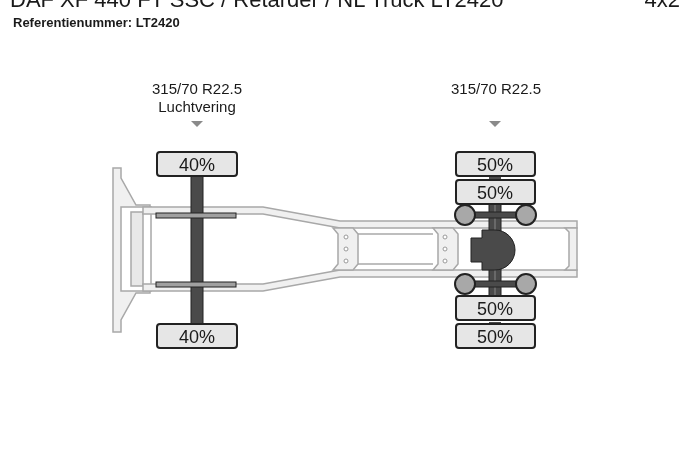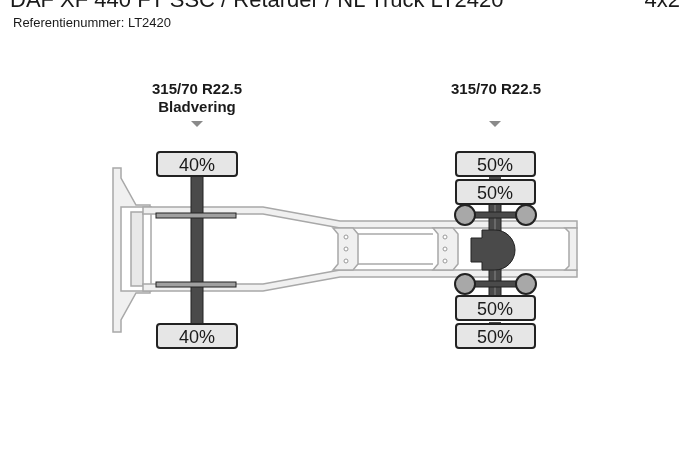--- a/index.html
+++ b/index.html
@@ -1,37 +1,37 @@
 <!DOCTYPE html>
 <html><head>
 <meta charset="utf-8">
 <style>
   html, body { margin:0; padding:0; background:#ffffff; }
   body { width:692px; height:460px; position:relative; overflow:hidden; font-family:"Liberation Sans", sans-serif; color:#1a1a1a; }
   .title-bar { position:absolute; left:0; top:-12px; width:692px; height:24px; }
   .title-text { position:absolute; left:10px; top:0; font-size:22px; line-height:24px; white-space:nowrap; }
   .config-text { position:absolute; right:12px; top:0; font-size:22px; line-height:24px; }
-  .ref { position:absolute; left:13px; top:15px; font-size:13px; line-height:16px; }
-  .axle-label { position:absolute; width:160px; text-align:center; font-size:15px; line-height:18px;font-weight:bold; }
+  .ref { position:absolute; left:13px; top:15px; font-size:13px; line-height:16px;font-weight:bold; }
+  .axle-label { position:absolute; width:160px; text-align:center; font-size:15px; line-height:18px; }
   .diagram { position:absolute; left:0; top:0; }
   .pct { font-family:"Liberation Sans", sans-serif; font-size:18px; fill:#1a1a1a; text-anchor:middle; }
 </style>
 </head>
 <body>
 
 <div class="title-bar">
   <span class="title-text">DAF XF 440 FT SSC / Retarder / NL Truck LT2420</span>
   <span class="config-text">4x2</span>
 
 </div>
 <div class="ref">Referentienummer: LT2420</div>
 
 <div class="axle-label" style="left:117px; top:80px;">
   <div>315/70 R22.5</div>
-  <div>Bladvering</div>
+  <div>Luchtvering</div>
 </div>
 <div class="axle-label" style="left:416px; top:80px;">
   <div>315/70 R22.5</div>
 </div>
 
 <svg class="diagram" width="692" height="460" viewBox="0 0 692 460">
 
   <polygon points="191,121 203,121 197,127" fill="#8a8a8a"></polygon>
   <polygon points="489,121 501,121 495,127" fill="#8a8a8a"></polygon>
 

